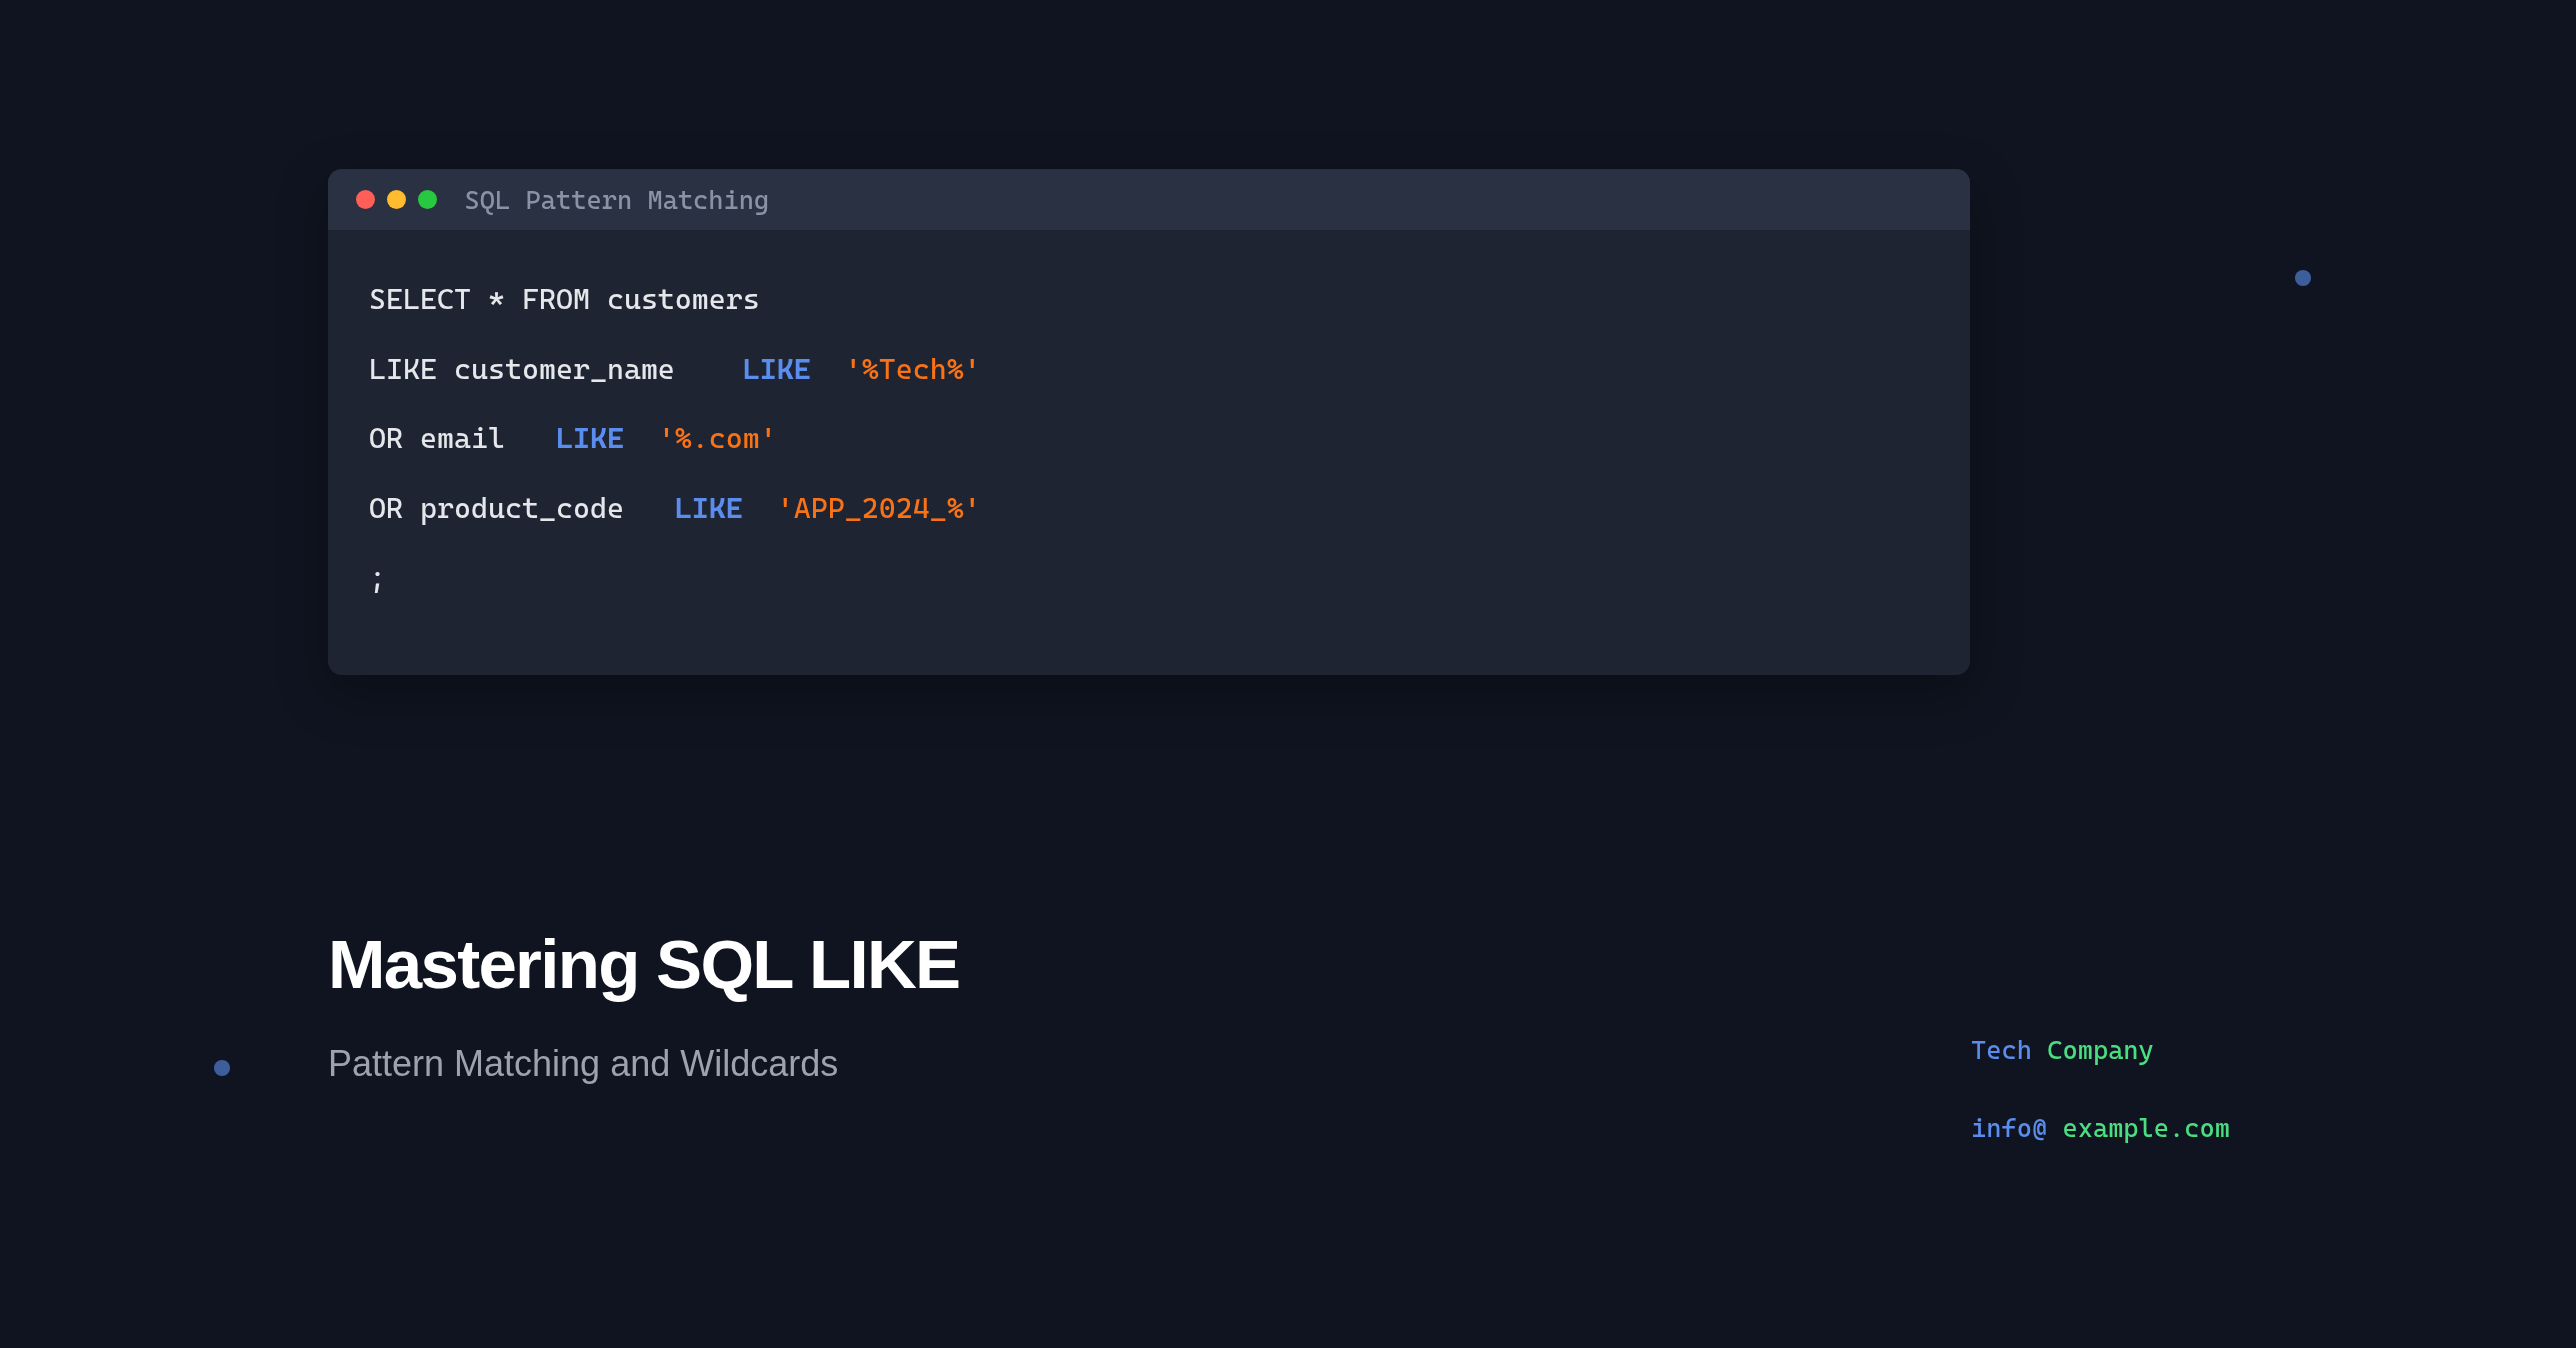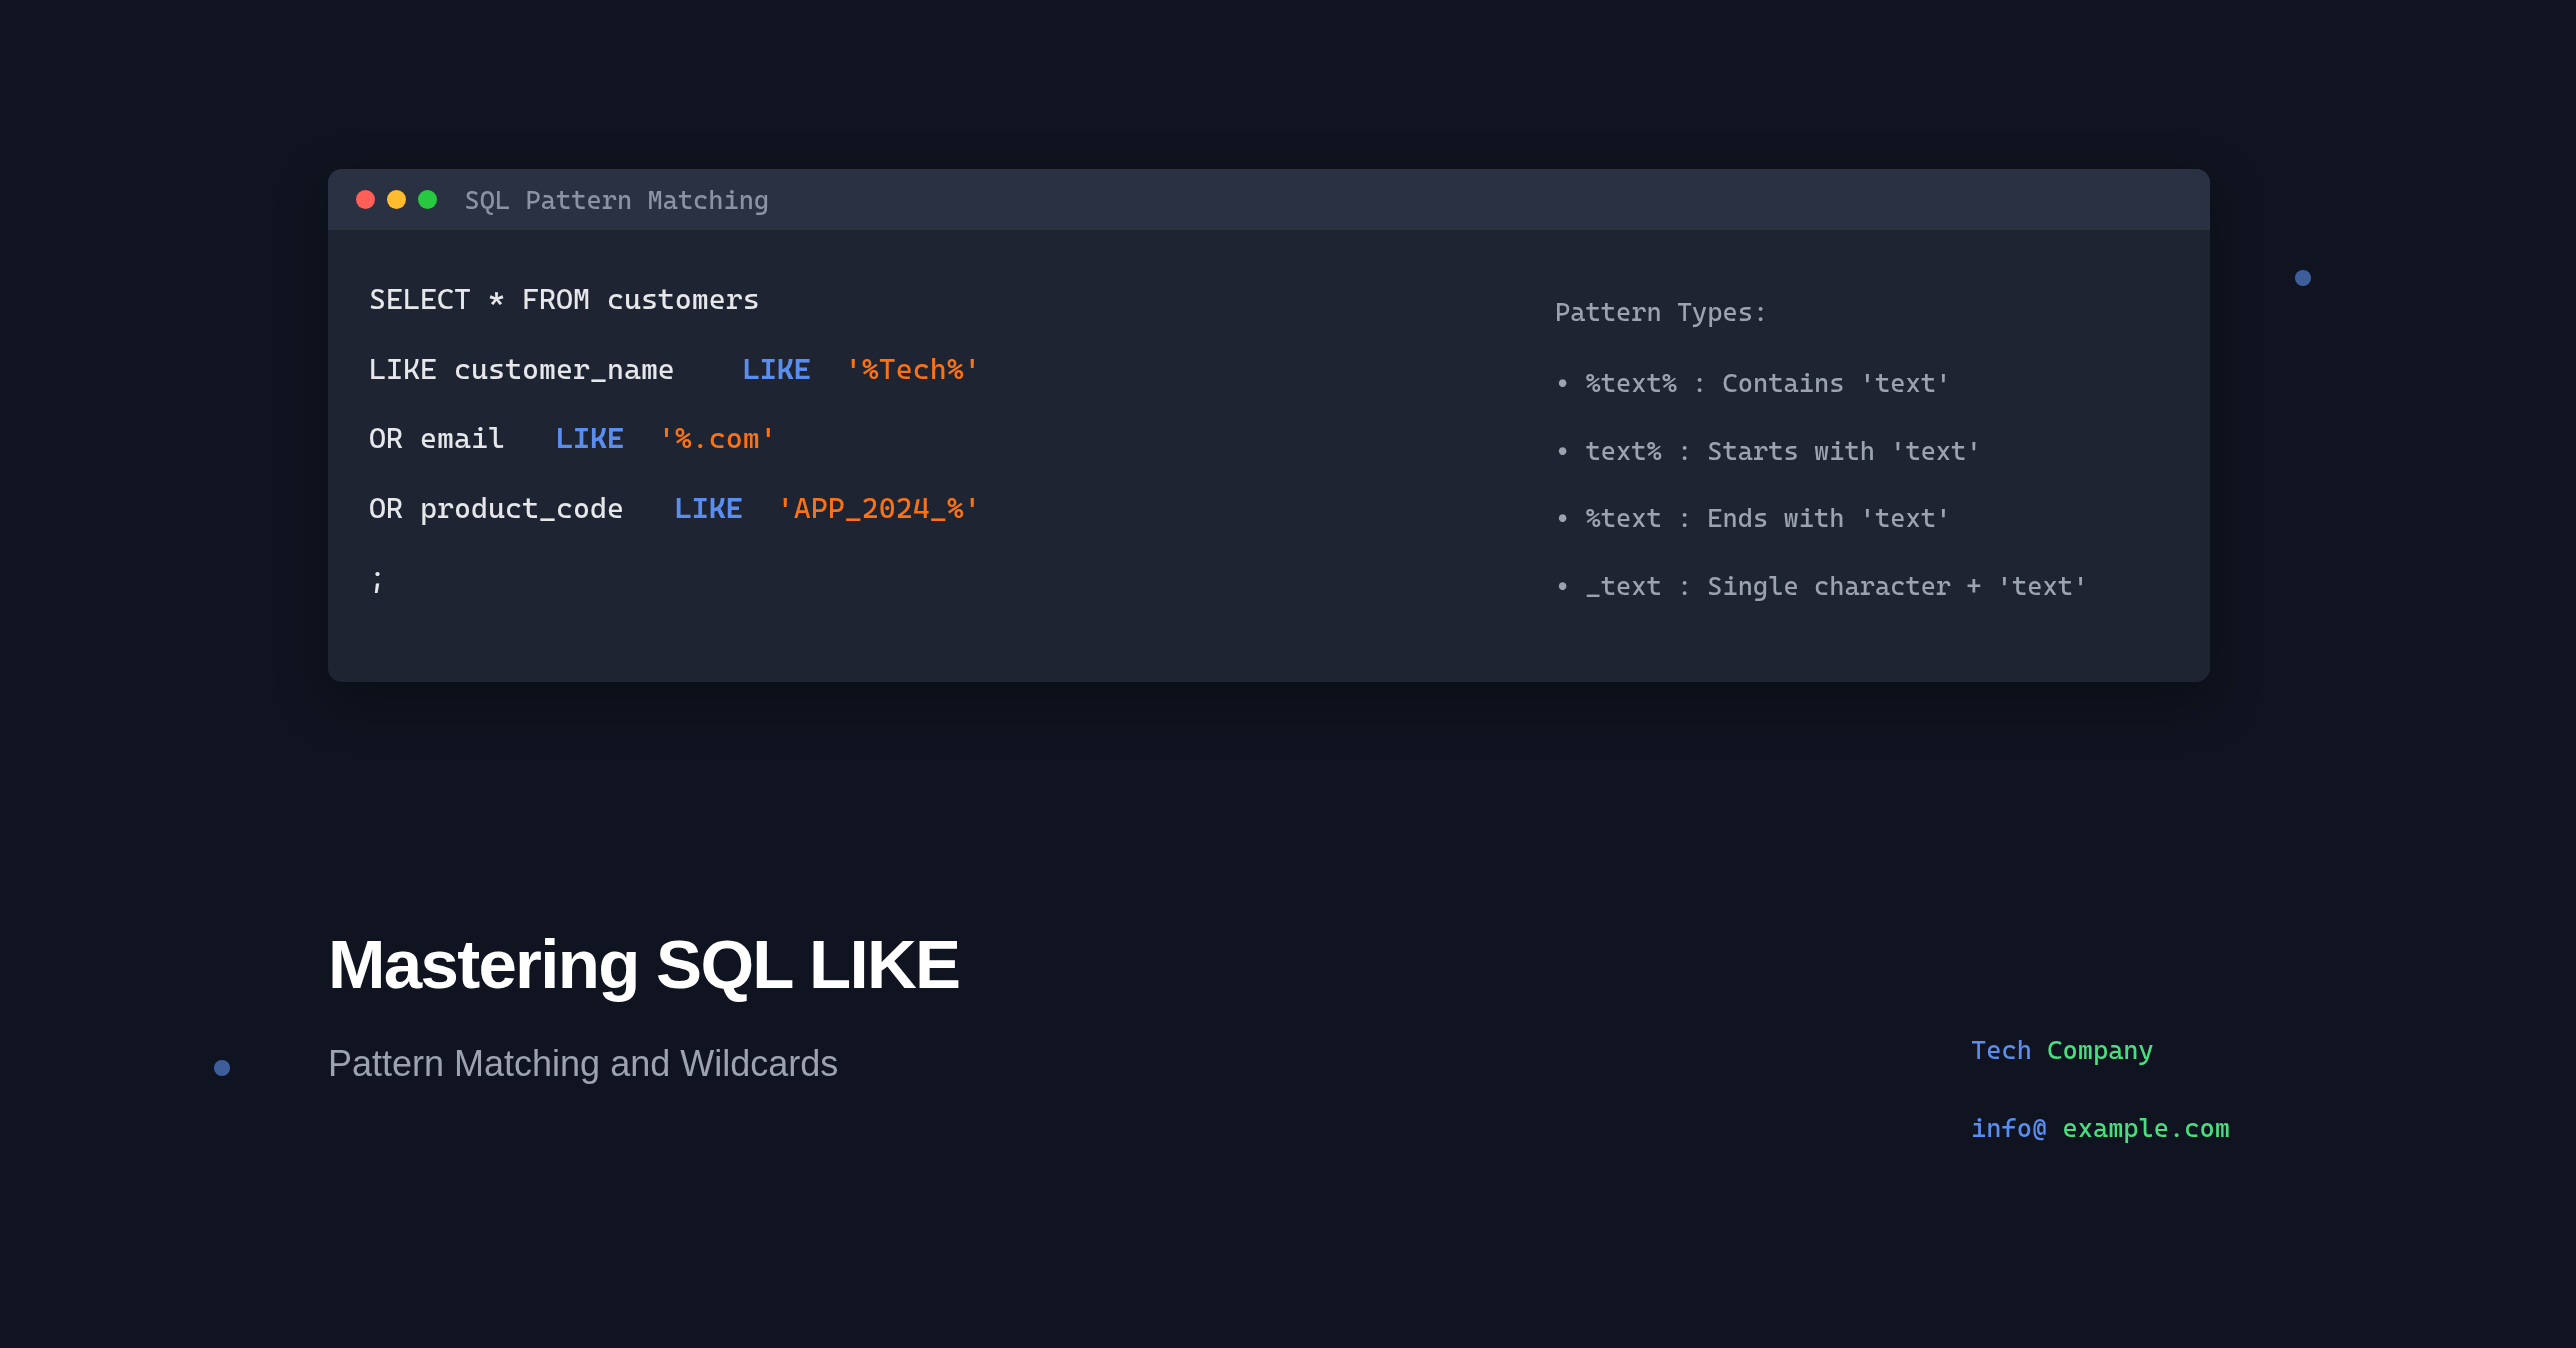--- a/index.html
+++ b/index.html
@@ -14,21 +14,21 @@
       background: #0f1420;
       font-family: -apple-system, BlinkMacSystemFont, 'Segoe UI', sans-serif;
       position: relative;
       overflow: hidden;
     }
     
     .code-window {
       position: absolute;
       left: 328px;
       top: 169px;
-      width: 1882px;
+      width: 1642px;
       background: #1e2432;
       border-radius: 14px;
       overflow: hidden;
       box-shadow: 0 17.3px 52px rgba(0,0,0,0.3);
     }
     
     .window-header {
       background: #2a3142;
       height: 61px;
       display: flex;
@@ -172,27 +172,20 @@
 
   <div class="window-body">
     <div class="code-section">
       <div class="code-line">SELECT * FROM customers</div>
       <div class="code-line"><span>LIKE customer_name    </span><span class="keyword-like">LIKE</span><span class="string-literal">  '%Tech%'</span></div>
       <div class="code-line"><span>OR email   </span><span class="keyword-like">LIKE</span><span class="string-literal">  '%.com'</span></div>
       <div class="code-line"><span>OR product_code   </span><span class="keyword-like">LIKE</span><span class="string-literal">  'APP_2024_%'</span></div>
       <div class="code-line">;</div>
     </div>
 
-    <div class="patterns-section">
-      <div class="patterns-title">Pattern Types:</div>
-      <div class="pattern-item">• %text% : Contains 'text'</div>
-      <div class="pattern-item">• text% : Starts with 'text'</div>
-      <div class="pattern-item">• %text : Ends with 'text'</div>
-      <div class="pattern-item">• _text : Single character + 'text'</div>
-    </div>
   </div>
 </div>
 
 <h1 class="main-title">Mastering SQL LIKE</h1>
 <p class="subtitle">Pattern Matching and Wildcards</p>
 
 <div class="example-block">
   <div class="example-line"><span class="match-highlight">Tech</span><span class="rest-text"> Company</span></div>
   <div class="example-line"><span class="match-highlight">info@</span><span class="rest-text"> example.com</span></div>
 </div>

